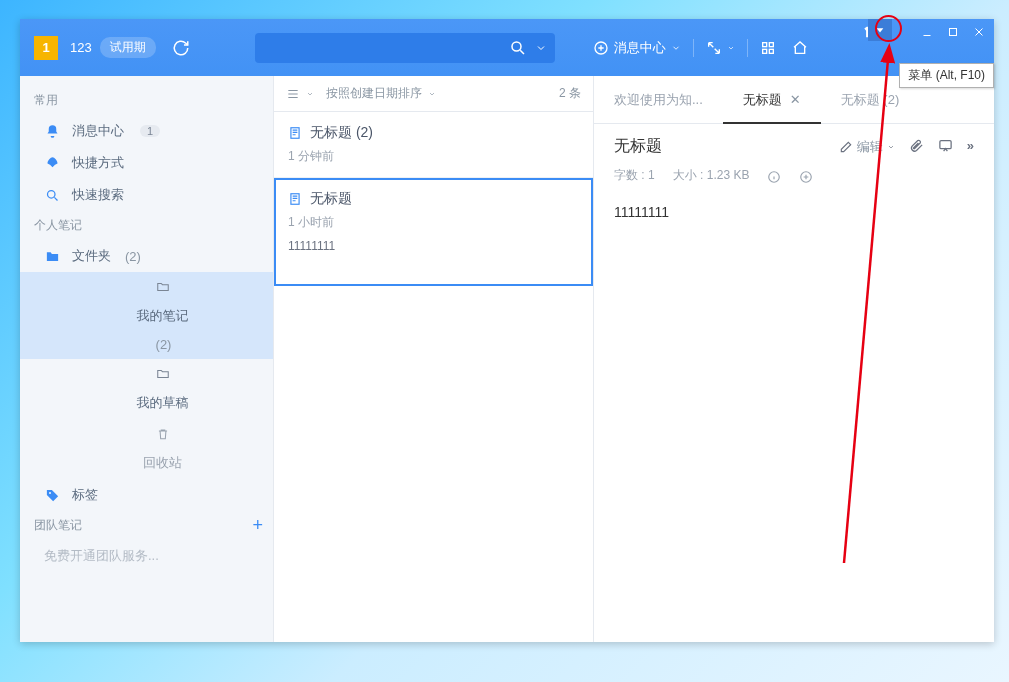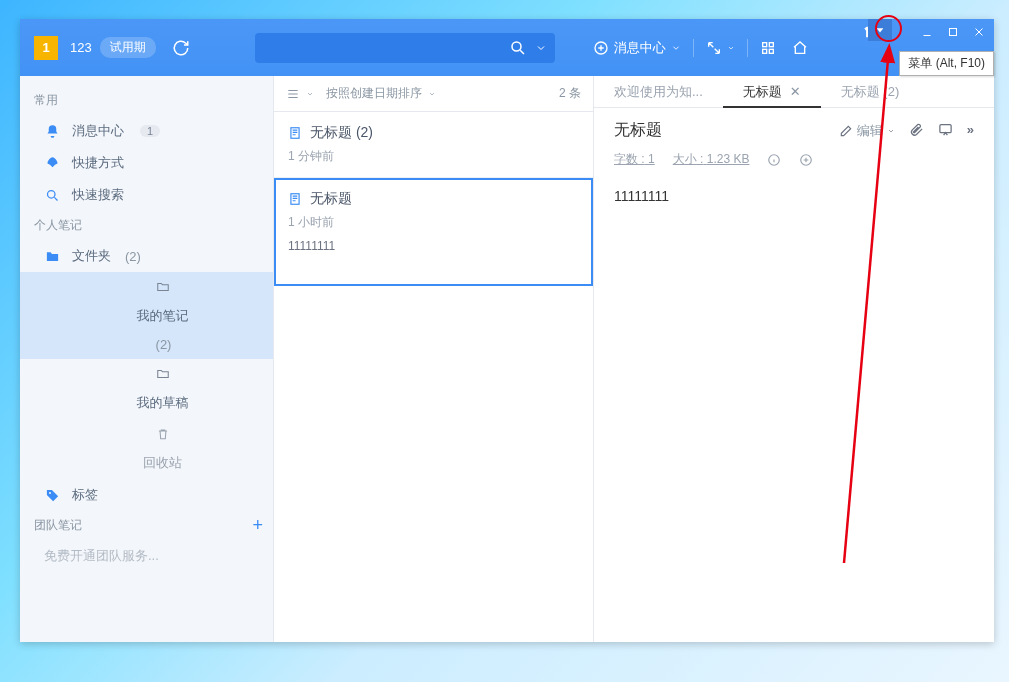--- a/index.html
+++ b/index.html
@@ -41,21 +41,21 @@
 .drop-hl { position:absolute; right:102px; top:0; width:24px; height:22px; background:#3b7dd8; display:flex;align-items:center;justify-content:center;}
 
 .anno-circle {
   position:absolute; right:92px; top:-4px; width:27px; height:27px;
   border:2px solid #e60012; border-radius:50%; pointer-events:none; z-index:50;
 }
 .anno-arrow {
   position:absolute; right:95px; top:24px; z-index:49; pointer-events:none;
 }
 .tooltip {
-  position:absolute; right:0px; top:32px;
+  position:absolute; right:0px; top:44px;
   background:#fff; color:#333; padding:3px 8px; font-size:12px;
   border:1px solid #b0b0b0; box-shadow:1px 1px 2px rgba(0,0,0,.15);
   z-index:60;
 }
 
 .body { flex:1; display:flex; min-height:0;}
 
 .sidebar { width:254px; background:#f3f6fa; border-right:1px solid #e5e9ef; font-size:13px; color:#5b6b7f; padding-top:10px; overflow:hidden;}
 .sb-section { padding:6px 14px; color:#8a96a3; font-size:12px;}
 .sb-item { display:flex; align-items:center; padding:7px 14px 7px 24px; gap:12px; cursor:pointer;}
@@ -74,30 +74,30 @@
 }
 .mid-head .sort { margin-left:6px;}
 .mid-head .count { margin-left:auto; }
 .note-item { padding:12px 14px; border-bottom:1px solid #eef1f5; cursor:pointer;}
 .note-item .title { display:flex; align-items:center; gap:8px; font-size:14px; color:#4a5568;}
 .note-item .meta { font-size:12px; color:#9aa3af; margin-top:6px;}
 .note-item .preview { font-size:12px; color:#6b7280; margin-top:8px;}
 .note-item.selected { outline:2px solid #3b8cf5; outline-offset:-2px; background:#fff;}
 
 .rightcol { flex:1; display:flex; flex-direction:column; min-width:0;}
-.tabs { height:32px; display:flex; border-bottom:1px solid #e5e9ef; font-size:13px;}
+.tabs { height:48px; display:flex; border-bottom:1px solid #e5e9ef; font-size:13px;}
 .tab { padding:0 20px; display:flex; align-items:center; gap:8px; color:#8a96a3; cursor:pointer; position:relative;}
 .tab.active { color:#333; }
 .tab.active::after{content:""; position:absolute; left:0; right:0; bottom:-1px; height:2px; background:#333;}
 .tab.inactive { color:#9aa3af;}
 .tab-close { color:#8a96a3;}
 .doc-head { padding:12px 20px 6px; display:flex; align-items:center;}
 .doc-title { font-size:16px; color:#333; flex:1;}
 .doc-tools { display:flex; align-items:flex-start; gap:14px; color:#8a96a3; font-size:13px;}
-.doc-meta { padding:4px 20px 12px; font-size:12px; color:#9aa3af; display:flex; align-items:center; gap:18px;text-decoration:underline;}
+.doc-meta { padding:4px 20px 12px; font-size:12px; color:#9aa3af; display:flex; align-items:flex-end; gap:18px;}
 .doc-body { padding:8px 20px; font-size:14px; color:#333;}
 svg { display:block; }
 .blue-ico { color:#3b8cf5;}
 .grey-ico { color:#9aa3af;}
 </style>
 </head>
 <body>
 
 <div class="window">
   <div class="titlebar">

